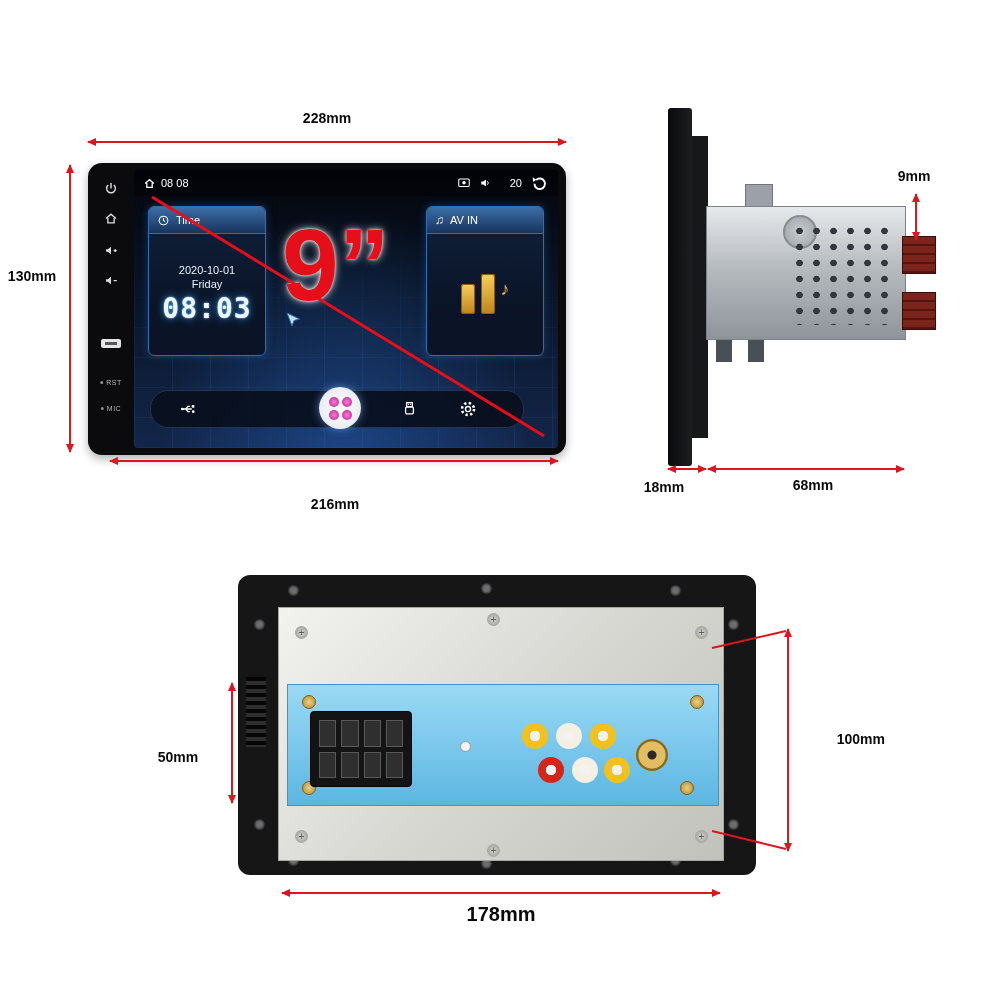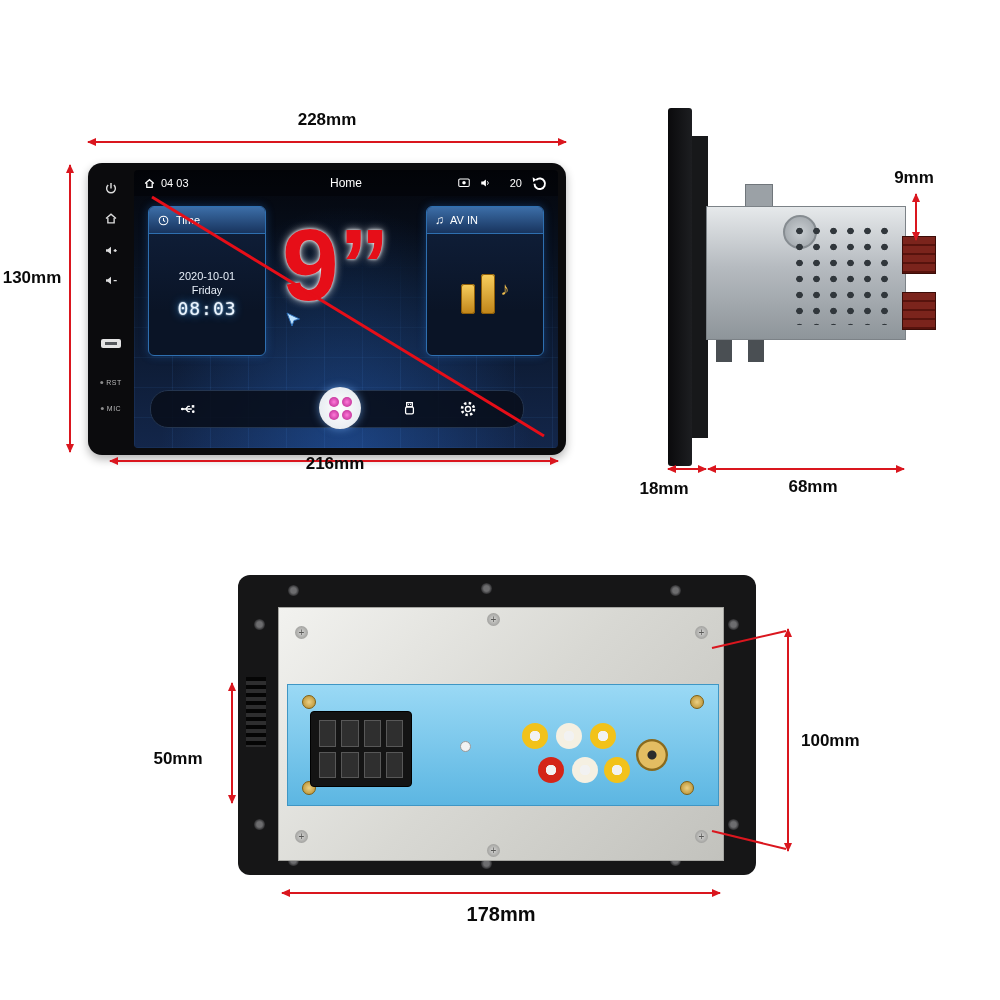--- a/index.html
+++ b/index.html
@@ -1,20 +1,20 @@
 <!DOCTYPE html>
 <html><head>
 <meta charset="utf-8">
 <style>
   html,body{margin:0;padding:0;}
   body{width:1000px;height:1000px;background:#ffffff;font-family:"Liberation Sans",sans-serif;position:relative;overflow:hidden;}
   .abs{position:absolute;}
 
   
-  .dim-label{position:absolute;font-weight:bold;color:#0a0a0a;font-size:17px;text-align:center;z-index:9;}
+  .dim-label{position:absolute;font-weight:bold;color:#0a0a0a;font-size:14px;text-align:center;z-index:9;}
   .h-dim{position:absolute;height:2px;background:#da161e;z-index:8;}
   .h-dim::before,.h-dim::after{content:"";position:absolute;top:-3px;width:0;height:0;border-top:4px solid transparent;border-bottom:4px solid transparent;}
   .h-dim::before{left:-1px;border-right:9px solid #da161e;}
   .h-dim::after{right:-1px;border-left:9px solid #da161e;}
   .v-dim{position:absolute;width:2px;background:#da161e;z-index:8;}
   .v-dim::before,.v-dim::after{content:"";position:absolute;left:-3px;width:0;height:0;border-left:4px solid transparent;border-right:4px solid transparent;}
   .v-dim::before{top:-1px;border-bottom:9px solid #da161e;}
   .v-dim::after{bottom:-1px;border-top:9px solid #da161e;}
 
   
@@ -36,21 +36,21 @@
   .statusbar{position:absolute;left:0;top:0;right:0;height:26px;display:flex;align-items:center;padding:0 9px;color:#fff;font-size:11px;background:rgba(0,0,0,.35);}
   .sb-left{display:flex;align-items:center;gap:5px;}
   .sb-title{position:absolute;left:0;right:0;text-align:center;font-size:12px;color:#fff;}
   .sb-right{margin-left:auto;display:flex;align-items:center;gap:7px;}
 
   .cards{position:absolute;left:14px;right:14px;top:36px;height:150px;display:flex;justify-content:space-between;}
   .card{width:116px;height:148px;border:1px solid #2e6fb0;border-radius:6px;background:linear-gradient(180deg,#10203c,#0a1426 70%);box-shadow:0 0 9px rgba(40,120,220,.35);overflow:hidden;}
   .card-head{height:26px;display:flex;align-items:center;gap:6px;padding:0 8px;background:linear-gradient(180deg,#3c6ea8,#18345e);border-bottom:1px solid #2e6fb0;color:#fff;font-size:11px;}
   .card-body{height:120px;display:flex;flex-direction:column;align-items:center;justify-content:center;gap:2px;color:#e6eef8;}
   .card .date,.card .weekday{font-size:11px;}
-  .card .clock{font-family:"DejaVu Sans Mono",monospace;font-size:18px;font-weight:normal;color:#ecf6ff;text-shadow:0 0 9px #2d8fe0,0 0 2px #fff;letter-spacing:1px;}
+  .card .clock{font-family:"DejaVu Sans Mono",monospace;font-size:28px;font-weight:bold;color:#ecf6ff;text-shadow:0 0 9px #2d8fe0,0 0 2px #fff;letter-spacing:1px;}
 
   .usb-plug{display:flex;flex-direction:column;align-items:center;}
   .plug-metal{width:22px;height:15px;background:linear-gradient(#eef1f4,#b9c2cc);border:1px solid #8a93a0;display:flex;justify-content:space-evenly;align-items:center;}
   .plug-metal i{display:block;width:4px;height:5px;background:#5a6470;}
   .plug-body{width:36px;height:32px;background:linear-gradient(#4a5d7d,#1f2d45);border-radius:3px;margin-top:-1px;box-shadow:inset 0 0 0 1px #5d7396;}
 
   .av-graphic{display:flex;align-items:flex-end;gap:6px;}
   .av-sp{width:14px;height:30px;border-radius:3px;background:linear-gradient(180deg,#f8cf5e,#c08418);box-shadow:inset 0 0 0 1px #8f5e07;}
   .av-sp.tall{height:40px;}
   .av-note{color:#f3c04e;font-size:18px;position:relative;top:-14px;}
@@ -136,23 +136,22 @@
     <div class="grid"></div>
 
     <div class="statusbar">
       <div class="sb-left">
         <span>
           <svg width="13" height="13" viewBox="0 0 24 24" fill="none" stroke="#fff" stroke-width="2.4">
               <path d="M4 12l8-7 8 7"></path>
               <path d="M7 11v8h10v-8"></path>
             </svg>
         </span>
-        <span>04 03</span>
-      </div>
-      <div class="sb-title">Home</div>
+        <span>08 08</span>
+      </div>
       <div class="sb-right">
         <span>
           <svg width="16" height="14" viewBox="0 0 24 24">
               <rect x="3" y="5" width="18" height="13" rx="2" fill="none" stroke="#fff" stroke-width="1.8"></rect>
               <circle cx="12" cy="11.5" r="3" fill="#fff"></circle>
             </svg>
         </span>
         <span style="display:flex;align-items:center;gap:16px">
           <svg width="15" height="14" viewBox="0 0 24 24">
               <path d="M3 9.5v5h3.5l4.5 3.5v-12L6.5 9.5z" fill="#fff"></path>
@@ -244,21 +243,21 @@
 
     <div class="size-mark">9”</div>
   </div>
 </div>
 
 <div class="dim-label" style="left:227px;top:110px;width:200px">228mm</div>
 <div class="h-dim" style="left:88px;top:141px;width:478px"></div>
 <div class="v-dim" style="left:69px;top:165px;height:287px"></div>
 <div class="dim-label" style="left:0px;top:268px;width:64px">130mm</div>
 <div class="h-dim" style="left:110px;top:460px;width:448px"></div>
-<div class="dim-label" style="left:235px;top:454px;width:200px">216mm</div>
+<div class="dim-label" style="left:235px;top:496px;width:200px">216mm</div>
 
 <div class="side-toptab"></div>
 <div class="side-slab1"></div>
 <div class="side-slab2"></div>
 <div class="side-tab" style="left:716px;top:338px"></div>
 <div class="side-tab" style="left:748px;top:338px"></div>
 <div class="side-chassis">
   <div class="side-knockout"></div>
   <div class="side-holes"></div>
 </div>
@@ -318,21 +317,21 @@
       <span class="rca" style="--c:#f5f0e2;left:284px;top:72px"></span>
       <span class="rca" style="--c:#f2c21a;left:316px;top:72px"></span>
       <span class="ant" style="left:348px;top:54px"></span>
     </div>
   </div>
 </div>
 
 <div class="v-dim" style="left:231px;top:683px;height:120px"></div>
 <div class="dim-label" style="left:146px;top:749px;width:64px">50mm</div>
 <div class="v-dim" style="left:787px;top:629px;height:222px"></div>
-<div class="dim-label" style="left:801px;top:731px;width:84px;text-align:left">100mm</div>
+<div class="dim-label" style="left:801px;top:731px;width:84px;text-align:right">100mm</div>
 <div class="h-dim" style="left:282px;top:892px;width:438px"></div>
 <div class="dim-label" style="left:401px;top:903px;width:200px;font-size:20px">178mm</div>
 
 <svg class="abs" style="left:0;top:0;z-index:7;pointer-events:none" width="1000" height="1000" viewBox="0 0 1000 1000">
   <line x1="152" y1="197" x2="544" y2="436" stroke="#e60e18" stroke-width="3"></line>
   <line x1="712" y1="648" x2="786" y2="631" stroke="#da161e" stroke-width="2"></line>
   <line x1="712" y1="831" x2="786" y2="849" stroke="#da161e" stroke-width="2"></line>
 </svg>
 
 </body></html>

